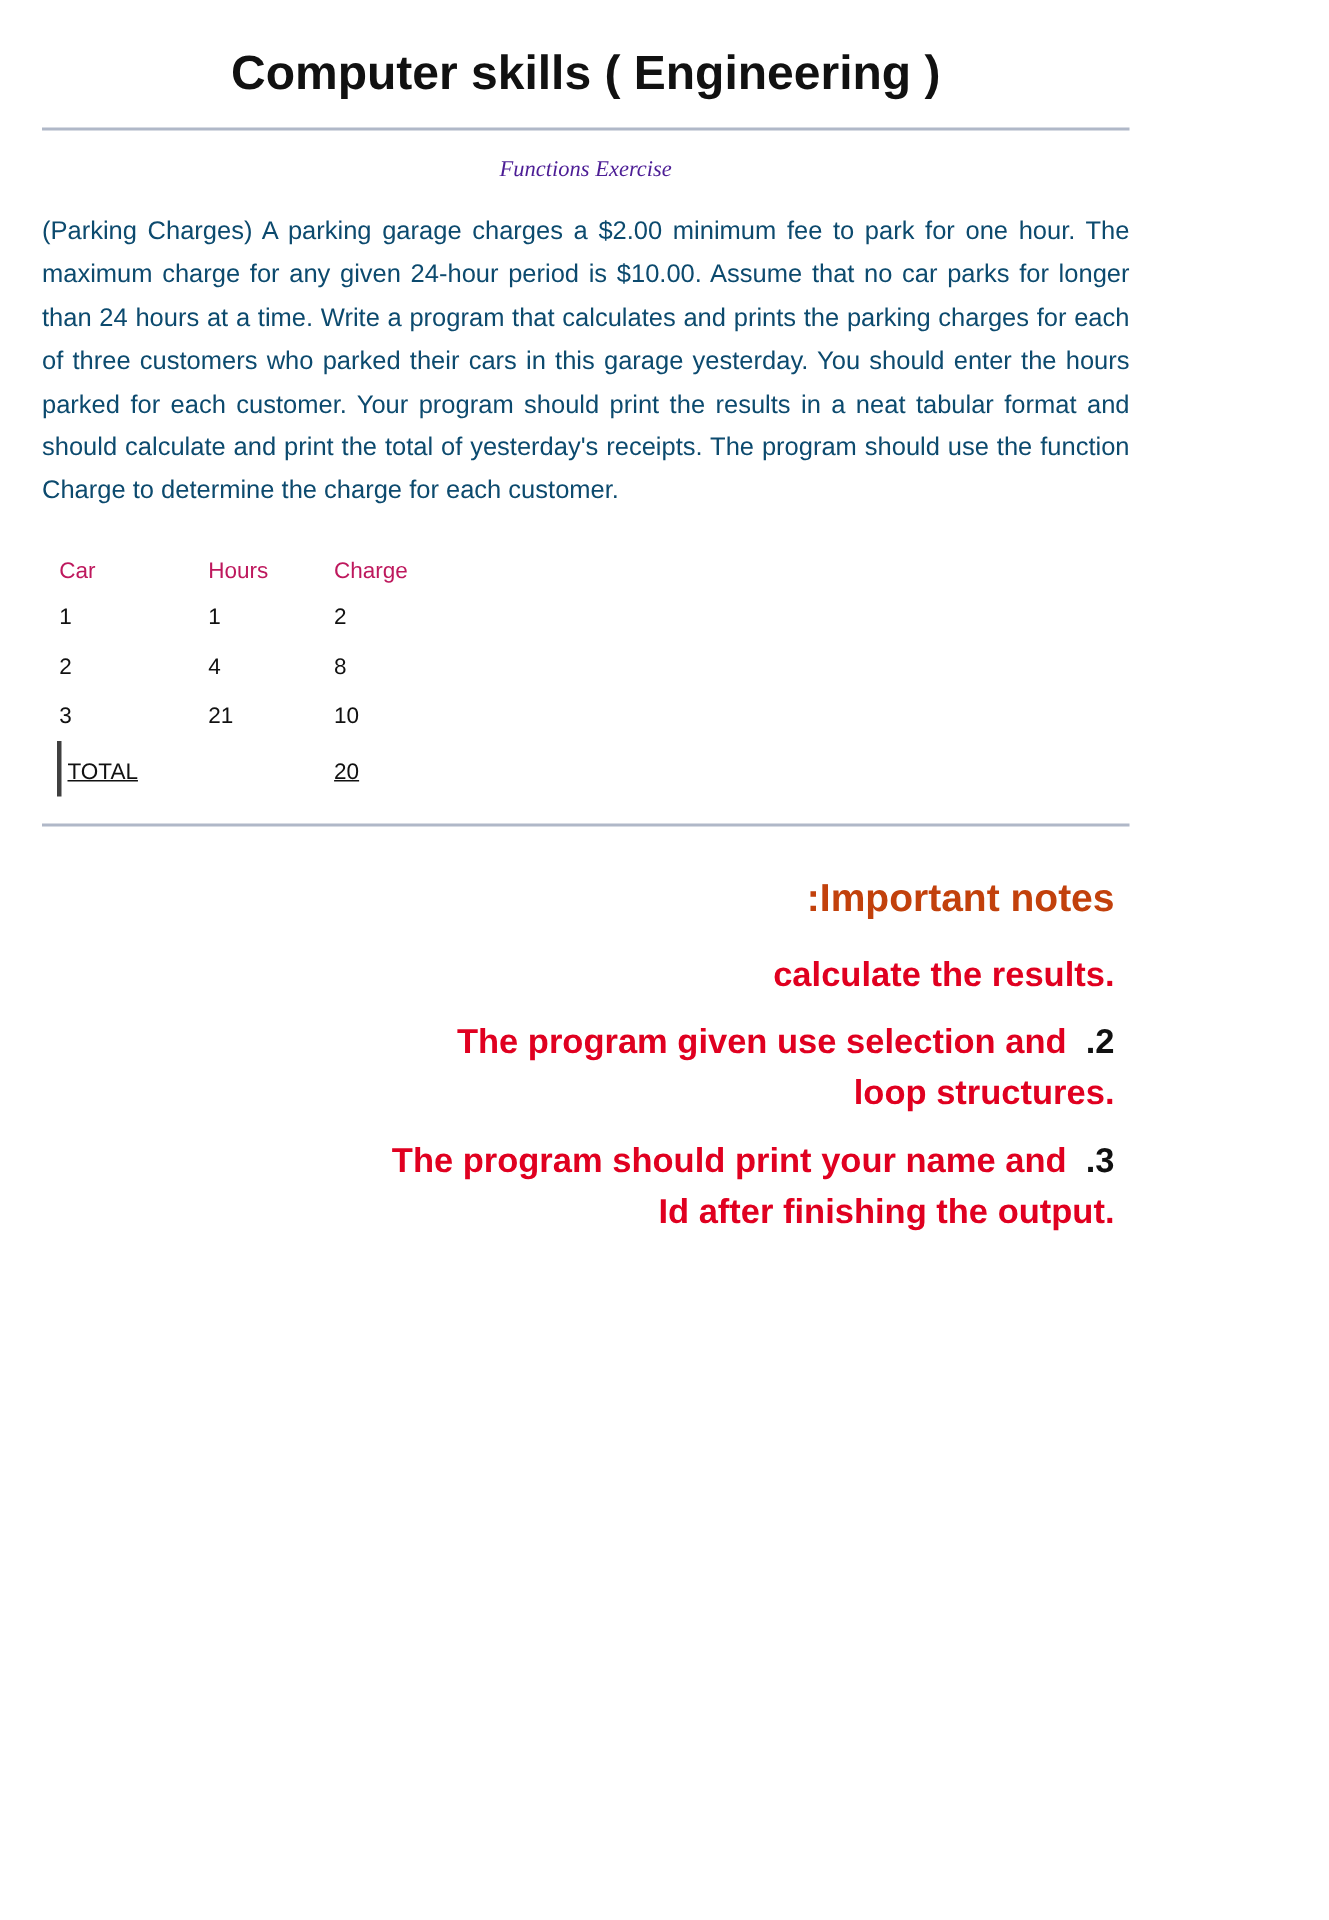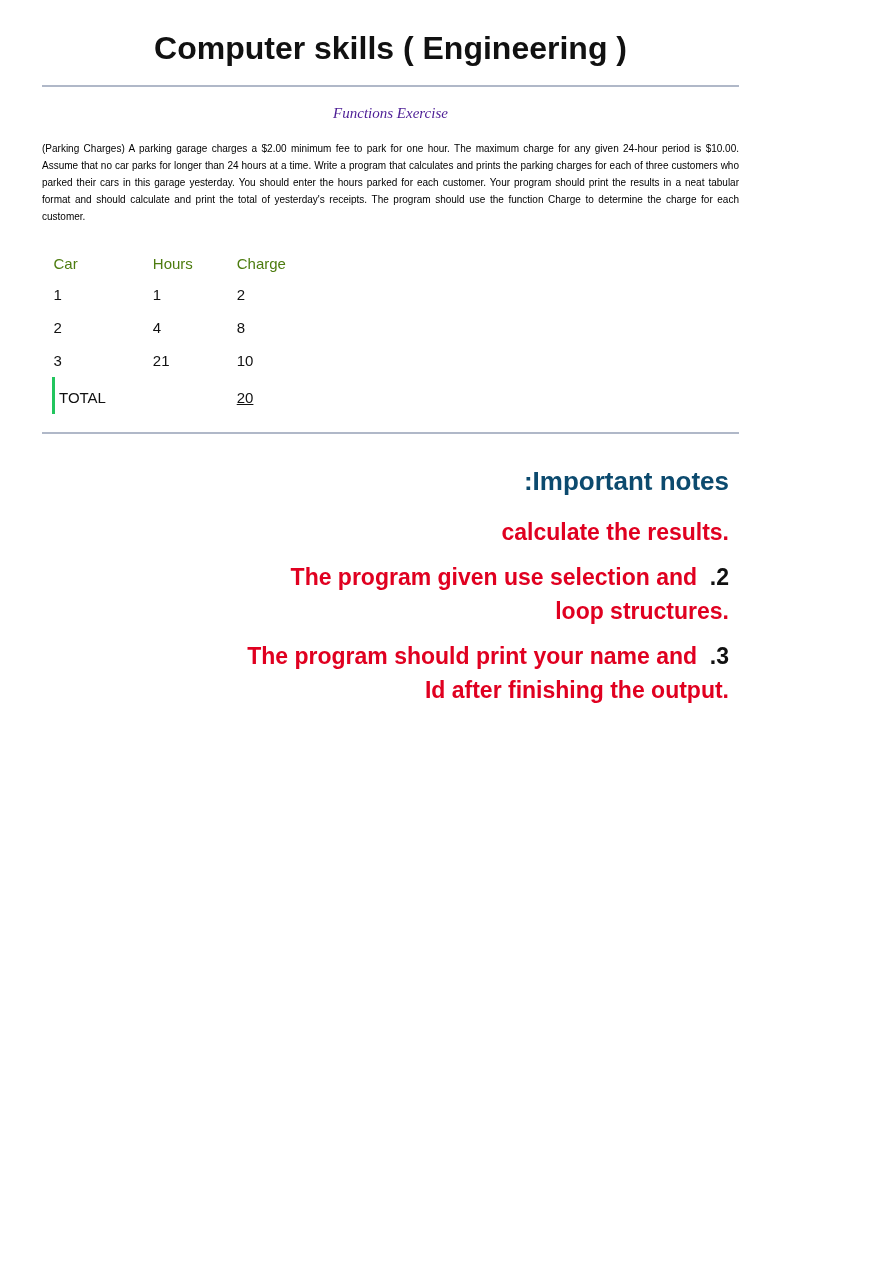--- a/index.html
+++ b/index.html
@@ -12,21 +12,21 @@
       width: 886px;
       min-height: 1280px;
       background: #ffffff;
       font-family: Arial, sans-serif;
       color: #1a1a1a;
     }
 
     .page {
       width: 781px;
       min-height: 1280px;
-      padding: 30px 42px;
+      padding: 30px 28px;
       background: #fff;
     }
 
     .main-title {
       text-align: center;
       font-size: 32px;
       font-weight: bold;
       margin-bottom: 18px;
       color: #111;
     }
@@ -40,43 +40,43 @@
     .section-subtitle {
       text-align: center;
       font-size: 15px;
       font-style: italic;
       color: #4c1d95;
       margin-bottom: 18px;
       font-family: Georgia, serif;
     }
 
     .problem-text {
-      font-size: 10px;
+      font-size: 17px;
       line-height: 1.7;
       text-align: justify;
-      color: #000000;
+      color: #0c4a6e;
       margin-bottom: 24px;
       font-family: Arial, sans-serif;
     }
 
     .table-section {
       margin: 0 0 10px 10px;
     }
 
     .parking-table {
       border-collapse: collapse;
       min-width: 280px;
     }
 
     .parking-table th {
       font-weight: normal;
       font-size: 15px;
       padding: 6px 28px 6px 0;
       text-align: left;
-      color: #4d7c0f;
+      color: #be185d;
     }
 
     .parking-table td {
       font-size: 15px;
       padding: 8px 28px 8px 0;
       text-align: left;
       color: #111;
     }
 
     .total-row td {
@@ -92,21 +92,21 @@
 
     .notes-section {
       text-align: right;
       direction: rtl;
       padding: 0 10px;
     }
 
     .important-label {
       font-size: 26px;
       font-weight: bold;
-      color: #0c4a6e;
+      color: #c2410c;
       text-align: right;
       margin-bottom: 18px;
       direction: ltr;
       display: block;
     }
 
     .note-item {
       margin-bottom: 10px;
       direction: rtl;
     }
@@ -158,21 +158,21 @@
           <td>2</td>
           <td>4</td>
           <td>8</td>
         </tr>
         <tr>
           <td>3</td>
           <td>21</td>
           <td>10</td>
         </tr>
         <tr class="total-row">
-          <td style="font-size:15px; padding-top:12px; border-left: 3px solid #22c55e; padding-left:4px;"><span>TOTAL</span></td>
+          <td style="font-size:15px; padding-top:12px; border-left: 3px solid #404040; padding-left:4px;text-decoration:underline;"><span>TOTAL</span></td>
           <td></td>
           <td style="padding-top:12px;text-decoration:underline;">20</td>
         </tr>
       </tbody>
     </table>
   </div>
 
   <hr class="bottom-divider">
 
   <div class="notes-section">

